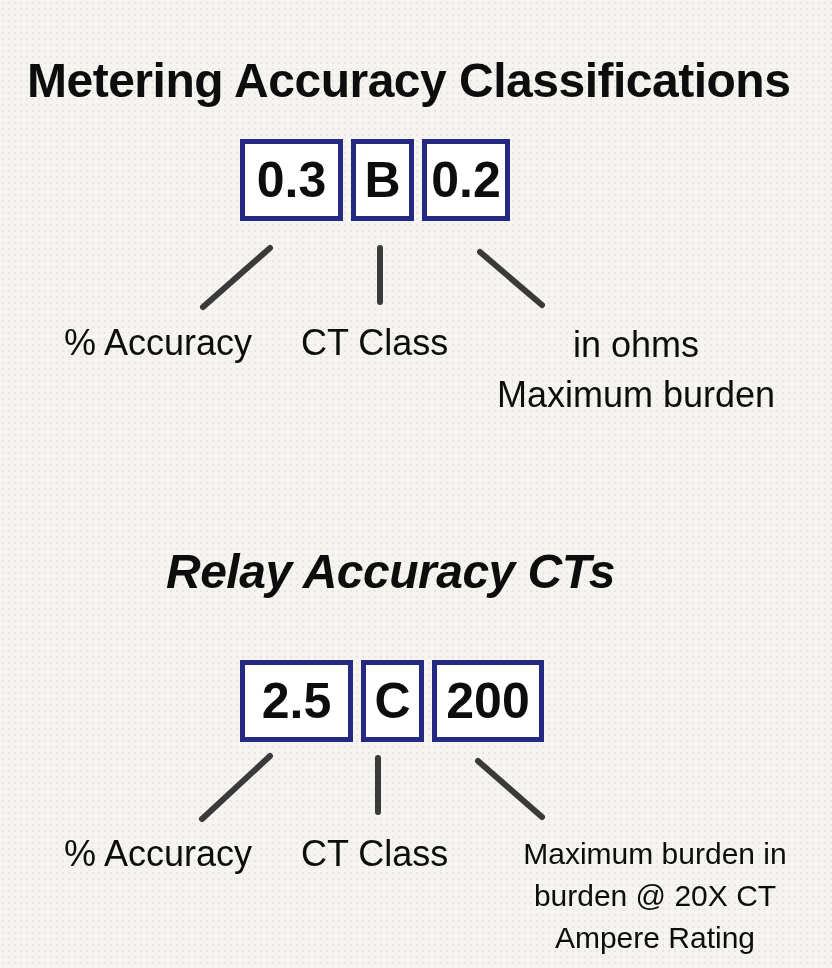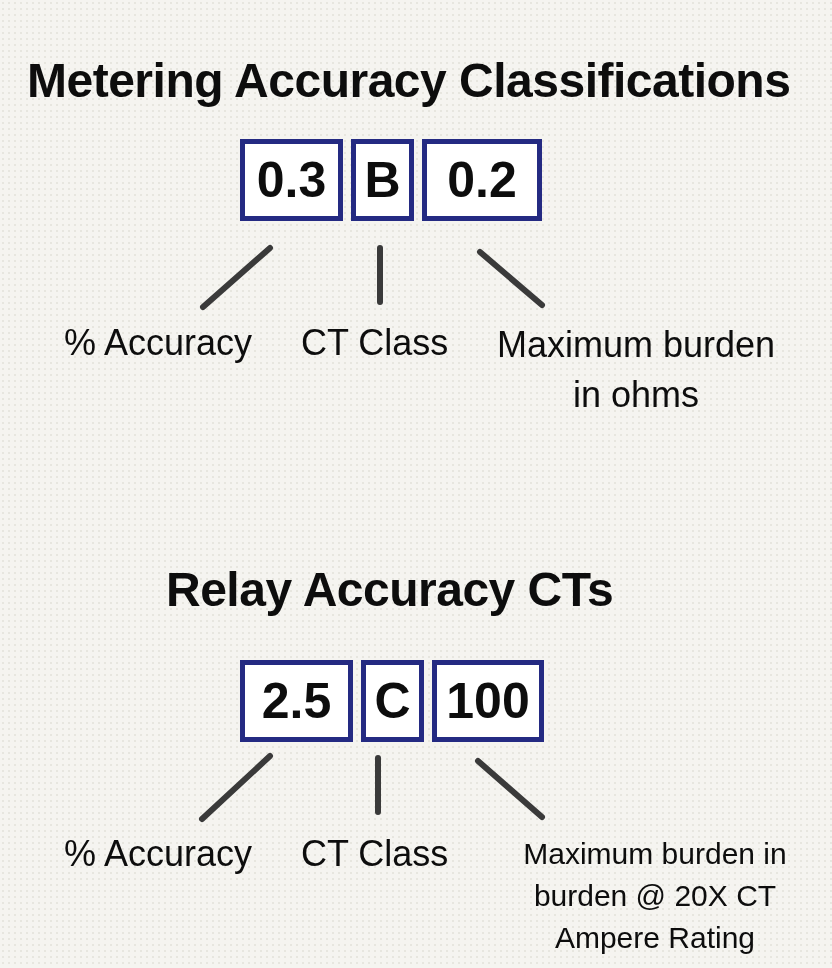--- a/index.html
+++ b/index.html
@@ -78,49 +78,49 @@
 </head>
 <body>
 
 <div class="canvas">
 
   <div class="section-title" style="left:27px; top:53px;">Metering Accuracy Classifications</div>
 
   <div class="box-row" style="left:240px; top:139px;">
     <div class="code-box" style="width:103px;">0.3</div>
     <div class="code-box" style="width:63px;">B</div>
-    <div class="code-box" style="width:120px;">0.2</div>
+    <div class="code-box" style="width:88px;">0.2</div>
   </div>
 
   <svg class="lines-svg" width="832" height="968" viewBox="0 0 832 968">
 
     <line x1="270" y1="248" x2="203" y2="307"></line>
     <line x1="380" y1="248" x2="380" y2="302"></line>
     <line x1="480" y1="252" x2="542" y2="305"></line>
 
     <line x1="270" y1="756" x2="202" y2="819"></line>
     <line x1="378" y1="758" x2="378" y2="812"></line>
     <line x1="478" y1="761" x2="542" y2="817"></line>
   </svg>
 
   <div class="label" style="left:64px; top:322px;">% Accuracy</div>
 
   <div class="label" style="left:301px; top:322px;">CT Class</div>
 
   <div class="label-block metering-burden" style="left:488px; top:320px; width:296px;">
+    <div>in ohms</div>
     <div>Maximum burden</div>
-    <div>in ohms</div>
   </div>
 
-  <div class="section-title" style="left:166px; top:562px;">Relay Accuracy CTs</div>
+  <div class="section-title" style="left:166px; top:544px;font-style:italic;">Relay Accuracy CTs</div>
 
   <div class="box-row" style="left:240px; top:660px;">
     <div class="code-box" style="width:113px;">2.5</div>
     <div class="code-box" style="width:63px;">C</div>
-    <div class="code-box" style="width:112px;">100</div>
+    <div class="code-box" style="width:112px;">200</div>
   </div>
 
   <div class="label" style="left:64px; top:833px;">% Accuracy</div>
 
   <div class="label" style="left:301px; top:833px;">CT Class</div>
 
   <div class="label-block relay-burden" style="left:505px; top:833px; width:300px;">
     <div>Maximum burden in</div>
     <div>burden @ 20X CT</div>
     <div>Ampere Rating</div>

